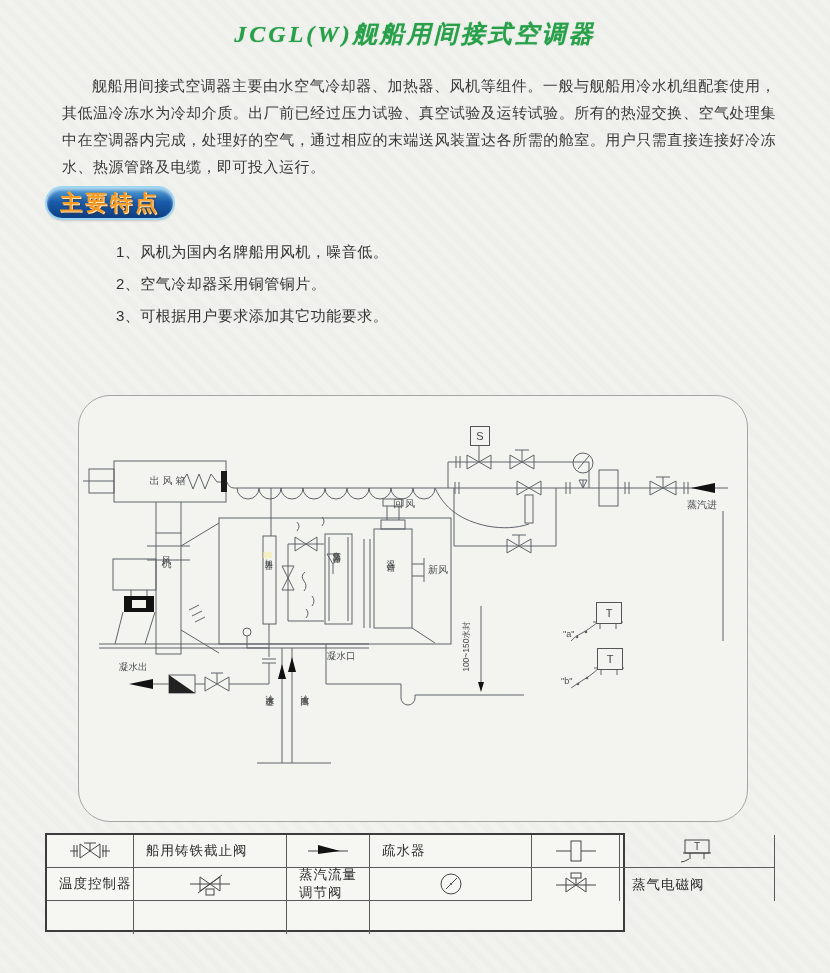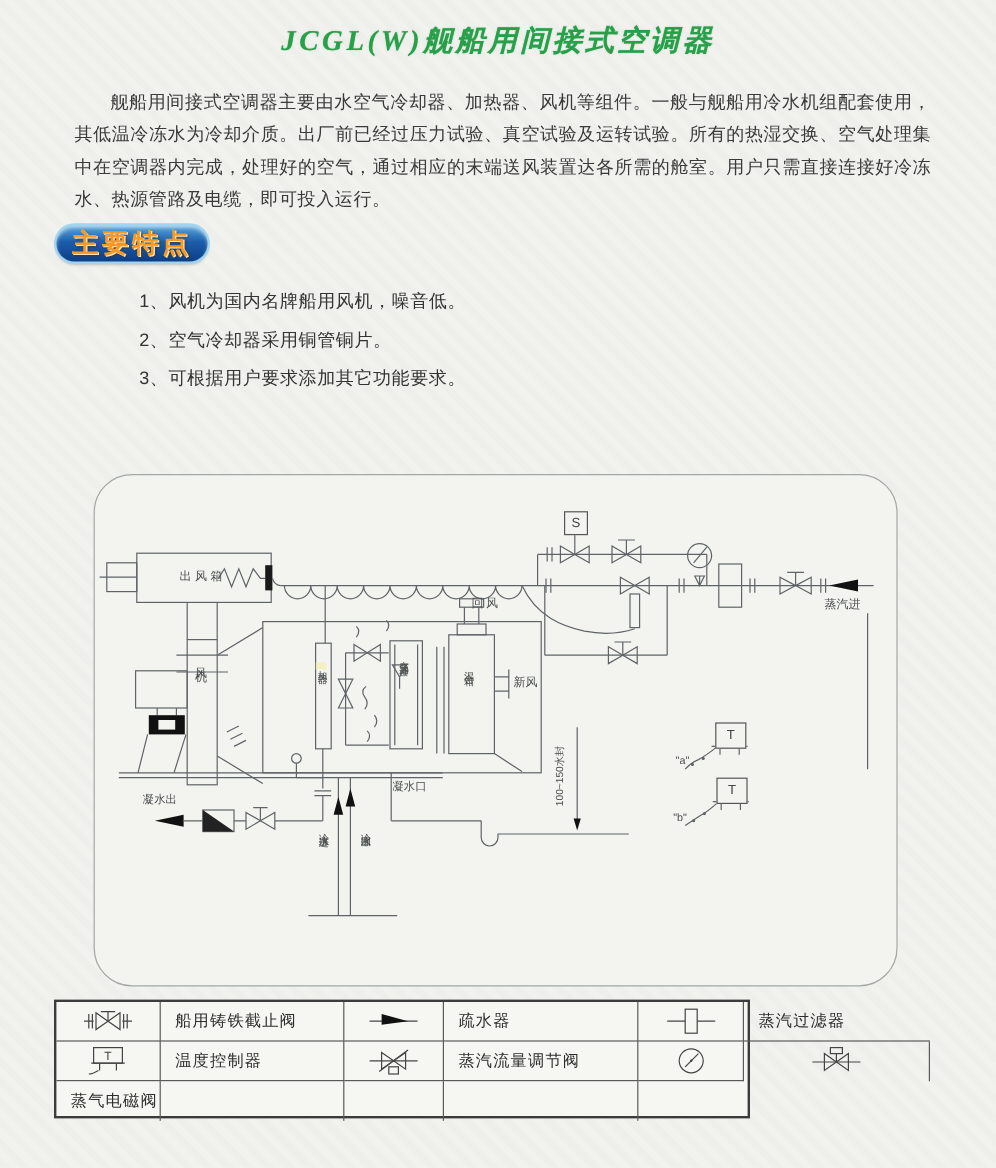--- a/index.html
+++ b/index.html
@@ -262,21 +262,20 @@
         <polygon points="12,7 34,13 12,16" fill="#111" stroke="none"></polygon>
       </svg>
     </div>
     <div class="lcell lab">疏水器</div>
     <div class="lcell sym">
       <svg width="44" height="26" viewBox="0 0 44 26" stroke="#444" fill="none">
         <path d="M2,13 H42"></path>
         <rect x="17" y="3" width="10" height="20" fill="#f6f6f2"></rect>
       </svg>
     </div>
-    <div class="lcell lab last-col">蒸汽过滤器</div>
 
     <div class="lcell sym">
       <svg width="44" height="26" viewBox="0 0 44 26" stroke="#444" fill="none">
         <rect x="10" y="2" width="24" height="13"></rect>
         <text x="22" y="12" text-anchor="middle" font-size="10" fill="#444" stroke="none" font-family="Liberation Sans, sans-serif">T</text>
         <path d="M8,15 H36 M15,15 V21 M29,15 V21 M14,21 q-5,3 -8,3"></path>
       </svg>
     </div>
     <div class="lcell lab">温度控制器</div>
     <div class="lcell sym">

